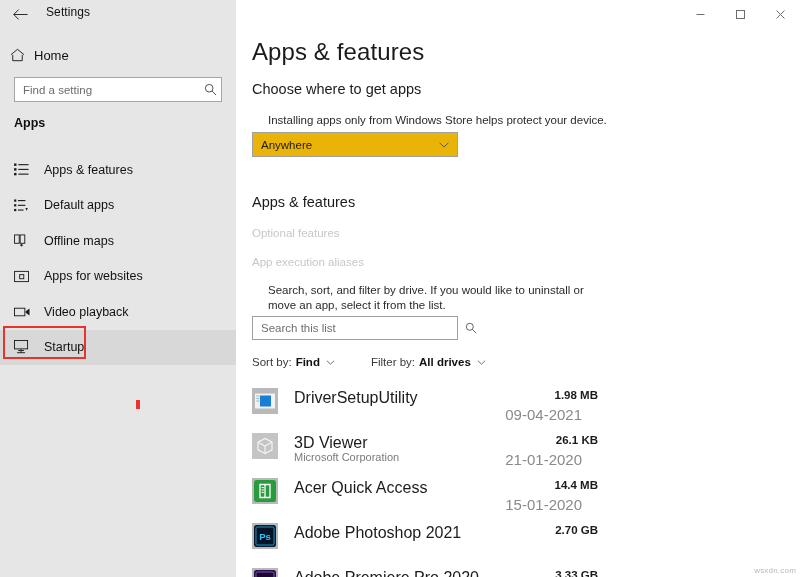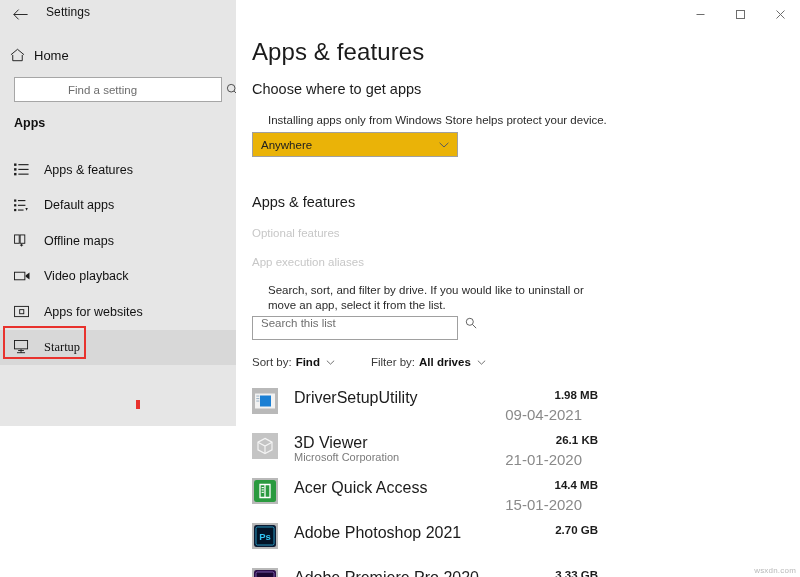--- a/index.html
+++ b/index.html
@@ -7,21 +7,21 @@
   body {
     font-family:"Liberation Sans", sans-serif;
     background:#ffffff;
     color:#000000;
     -webkit-font-smoothing:antialiased;
   }
   #app { position:relative; width:800px; height:577px; background:#ffffff; }
 
   
   .sidebar {
-    position:absolute; left:0; top:0; width:236px; height:426px;
+    position:absolute; left:0; top:0; width:236px; height:577px;
     background:#e6e6e6;
   }
   .titlebar-left { height:27px; position:relative; }
   .back-btn {
     position:absolute; left:8px; top:4px; width:24px; height:20px;
     display:flex; align-items:center; justify-content:center;
     color:#2b2b2b; font-size:15px; line-height:1;
   }
   .settings-word {
     position:absolute; left:46px; top:5px;
@@ -30,41 +30,41 @@
   .home-row {
     position:absolute; left:0; top:42px; width:236px; height:26px;
     display:flex; align-items:center;
   }
   .home-ico { width:34px; display:flex; justify-content:center; color:#1a1a1a; }
   .home-lbl { font-size:13px; color:#111; }
 
   .search-wrap {
     position:absolute; left:14px; top:77px; width:208px; height:25px;
     background:#fff; border:1px solid #a6a6a6;
-    display:flex; align-items:center;padding-left:45px;
+    display:flex; align-items:center;
   }
   .search-wrap input {
     flex:1; border:0; outline:0; background:transparent;
     font-family:inherit; font-size:11.5px; color:#555;
     padding:0 4px 0 8px; height:100%;
   }
   .search-wrap input::placeholder { color:#6d6d6d; }
   .search-ico { width:22px; display:flex; align-items:center; justify-content:center; color:#444; }
 
   .section-head {
     position:absolute; left:14px; top:116px;
     font-size:12.5px; font-weight:bold; color:#111;
   }
 
   .navlist { position:absolute; left:0; top:152px; width:236px; }
   .nav-item {
     position:relative; height:35.5px; display:flex; align-items:center;
     padding-left:14px;
   }
-  .nav-item.selected { background:#d8d8d8;font-family:Liberation Serif, serif; }
+  .nav-item.selected { background:#d8d8d8; }
   .nav-ico {
     width:30px; flex:0 0 30px; display:flex; align-items:center;
     color:#1c1c1c;
   }
   .nav-lbl { font-size:12.5px; color:#111; }
 
   .startup-highlight {
     position:absolute; left:3px; top:326px; width:83px; height:33px;
     border:2px solid #e8322d; pointer-events:none;
   }
@@ -106,21 +106,21 @@
   .combo span.chev { color:#5a5a5a; font-size:10px; }
 
   .dim-link {
     position:absolute; left:16px;
     font-size:11.5px; color:#c7c7c7;
   }
 
   .list-search {
     position:absolute; left:16px; top:316px; width:206px; height:24px;
     background:#fff; border:1px solid #a0a0a0;
-    display:flex; align-items:flex-start;gap:48px;
+    display:flex; align-items:center;gap:48px;
   }
   .list-search input {
     flex:1; border:0; outline:0; background:transparent;
     font-family:inherit; font-size:11.5px; color:#555; padding:0 2px 0 8px;
   }
   .list-search input::placeholder { color:#6f6f6f; }
   .list-search .ico { width:22px; display:flex; align-items:center; justify-content:center; color:#4a4a4a; }
 
   .filters { position:absolute; left:16px; top:356px; display:flex; }
   .filter-grp { display:flex; align-items:center; font-size:11.5px; color:#2b2b2b; }
@@ -233,36 +233,36 @@
             <rect x="0.5" y="1" width="5" height="9" fill="none" stroke="#1c1c1c" stroke-width="1"></rect>
             <rect x="6.5" y="1" width="5" height="9" fill="none" stroke="#1c1c1c" stroke-width="1"></rect>
             <path d="M8 10.5 V13.4 M6.3 12 H9.7" stroke="#1c1c1c" stroke-width="1" fill="none"></path>
           </svg>
         </div>
         <div class="nav-lbl">Offline maps</div>
       </div>
 
       <div class="nav-item">
         <div class="nav-ico">
+          <svg width="16" height="13" viewBox="0 0 17 14">
+            <rect x="0.5" y="1.5" width="15" height="11" fill="none" stroke="#1c1c1c" stroke-width="1"></rect>
+            <rect x="6" y="5" width="4.4" height="4.4" fill="none" stroke="#1c1c1c" stroke-width="1"></rect>
+          </svg>
+        </div>
+        <div class="nav-lbl">Apps for websites</div>
+      </div>
+
+      <div class="nav-item">
+        <div class="nav-ico">
           <svg width="17" height="12" viewBox="0 0 18 12">
             <rect x="0.5" y="2" width="11" height="8" fill="none" stroke="#1c1c1c" stroke-width="1"></rect>
             <path d="M12.4 5.2 L16.4 2.4 V9.6 L12.4 6.8 Z" fill="#1c1c1c"></path>
           </svg>
         </div>
         <div class="nav-lbl">Video playback</div>
-      </div>
-
-      <div class="nav-item">
-        <div class="nav-ico">
-          <svg width="16" height="13" viewBox="0 0 17 14">
-            <rect x="0.5" y="1.5" width="15" height="11" fill="none" stroke="#1c1c1c" stroke-width="1"></rect>
-            <rect x="6" y="5" width="4.4" height="4.4" fill="none" stroke="#1c1c1c" stroke-width="1"></rect>
-          </svg>
-        </div>
-        <div class="nav-lbl">Apps for websites</div>
       </div>
 
       <div class="nav-item selected">
         <div class="nav-ico">
           <svg width="15" height="14" viewBox="0 0 16 15">
             <rect x="0.5" y="0.5" width="14" height="9" fill="none" stroke="#1c1c1c" stroke-width="1"></rect>
             <path d="M7.5 9.8 V13.8" stroke="#1c1c1c" stroke-width="1"></path>
             <path d="M4.4 11.3 H10.6 M3.2 13.6 H11.8" stroke="#1c1c1c" stroke-width="1"></path>
           </svg>
         </div>

